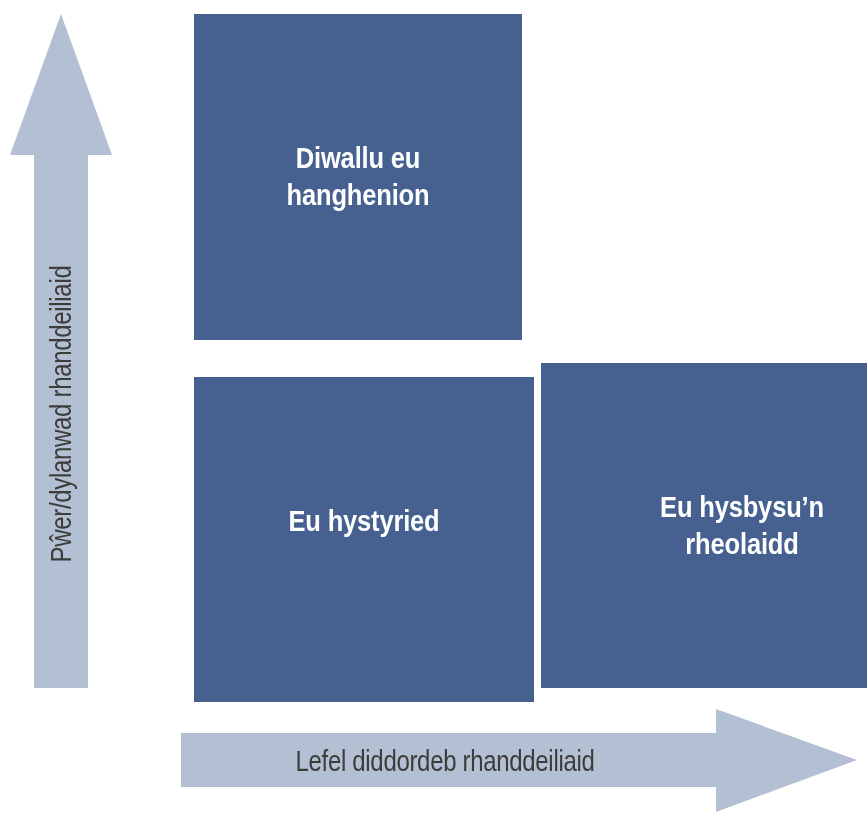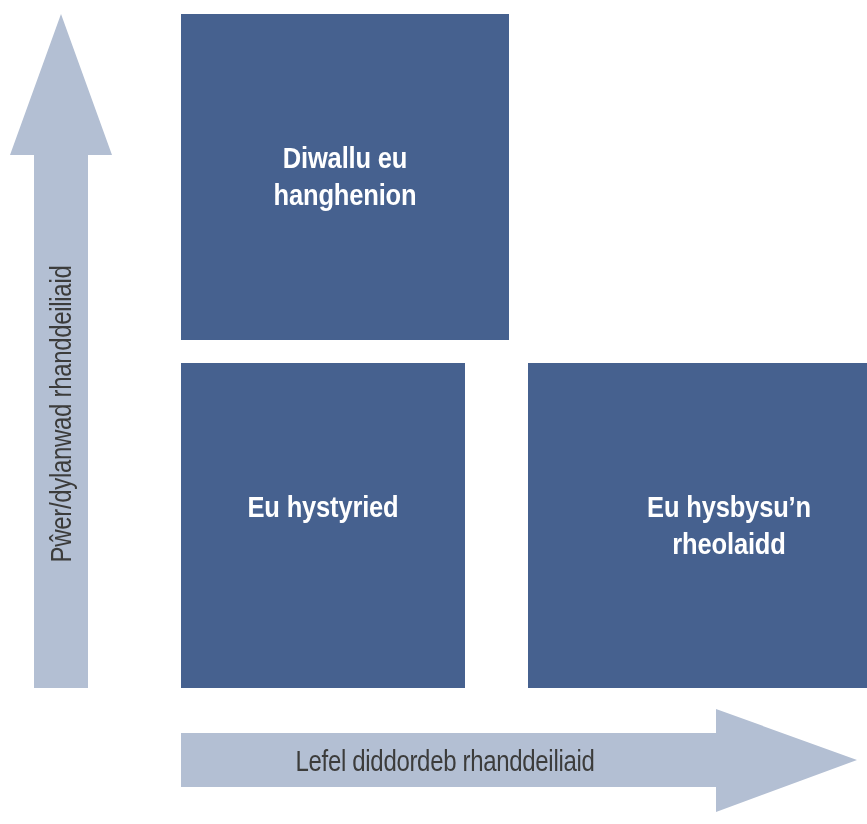--- a/index.html
+++ b/index.html
@@ -20,24 +20,25 @@
     left: 0;
     top: 0;
     width: 867px;
     height: 824px;
   }
   .quadrant {
     position: absolute;
     display: flex;
     align-items: center;
     justify-content: center;
+    margin-left: 13px;
   }
   .quadrant.tl { left: 181px; top: 14px;  width: 328px; height: 326px; }
   .quadrant.tr { left: 528px; top: 14px;  width: 330px; height: 326px; }
-  .quadrant.bl { left: 181px; top: 363px; width: 284px; height: 325px; }
+  .quadrant.bl { left: 181px; top: 377px; width: 340px; height: 325px; }
   .quadrant.br { left: 528px; top: 363px; width: 330px; height: 325px; }
   .qlabel {
     height: 74px;
     width: 100%;
     font-weight: bold;
     font-size: 29px;
     line-height: 37px;
     color: #ffffff;
     text-align: center;
     white-space: pre-line;

